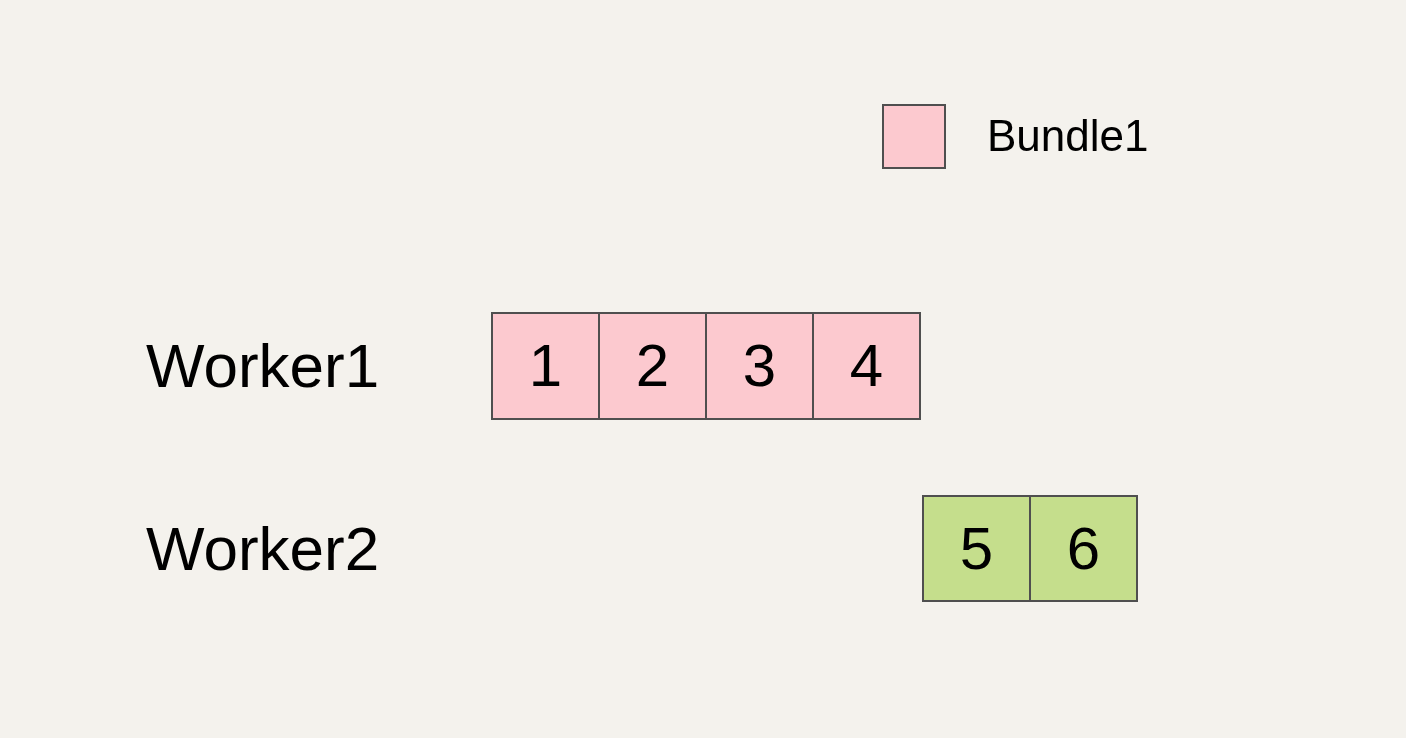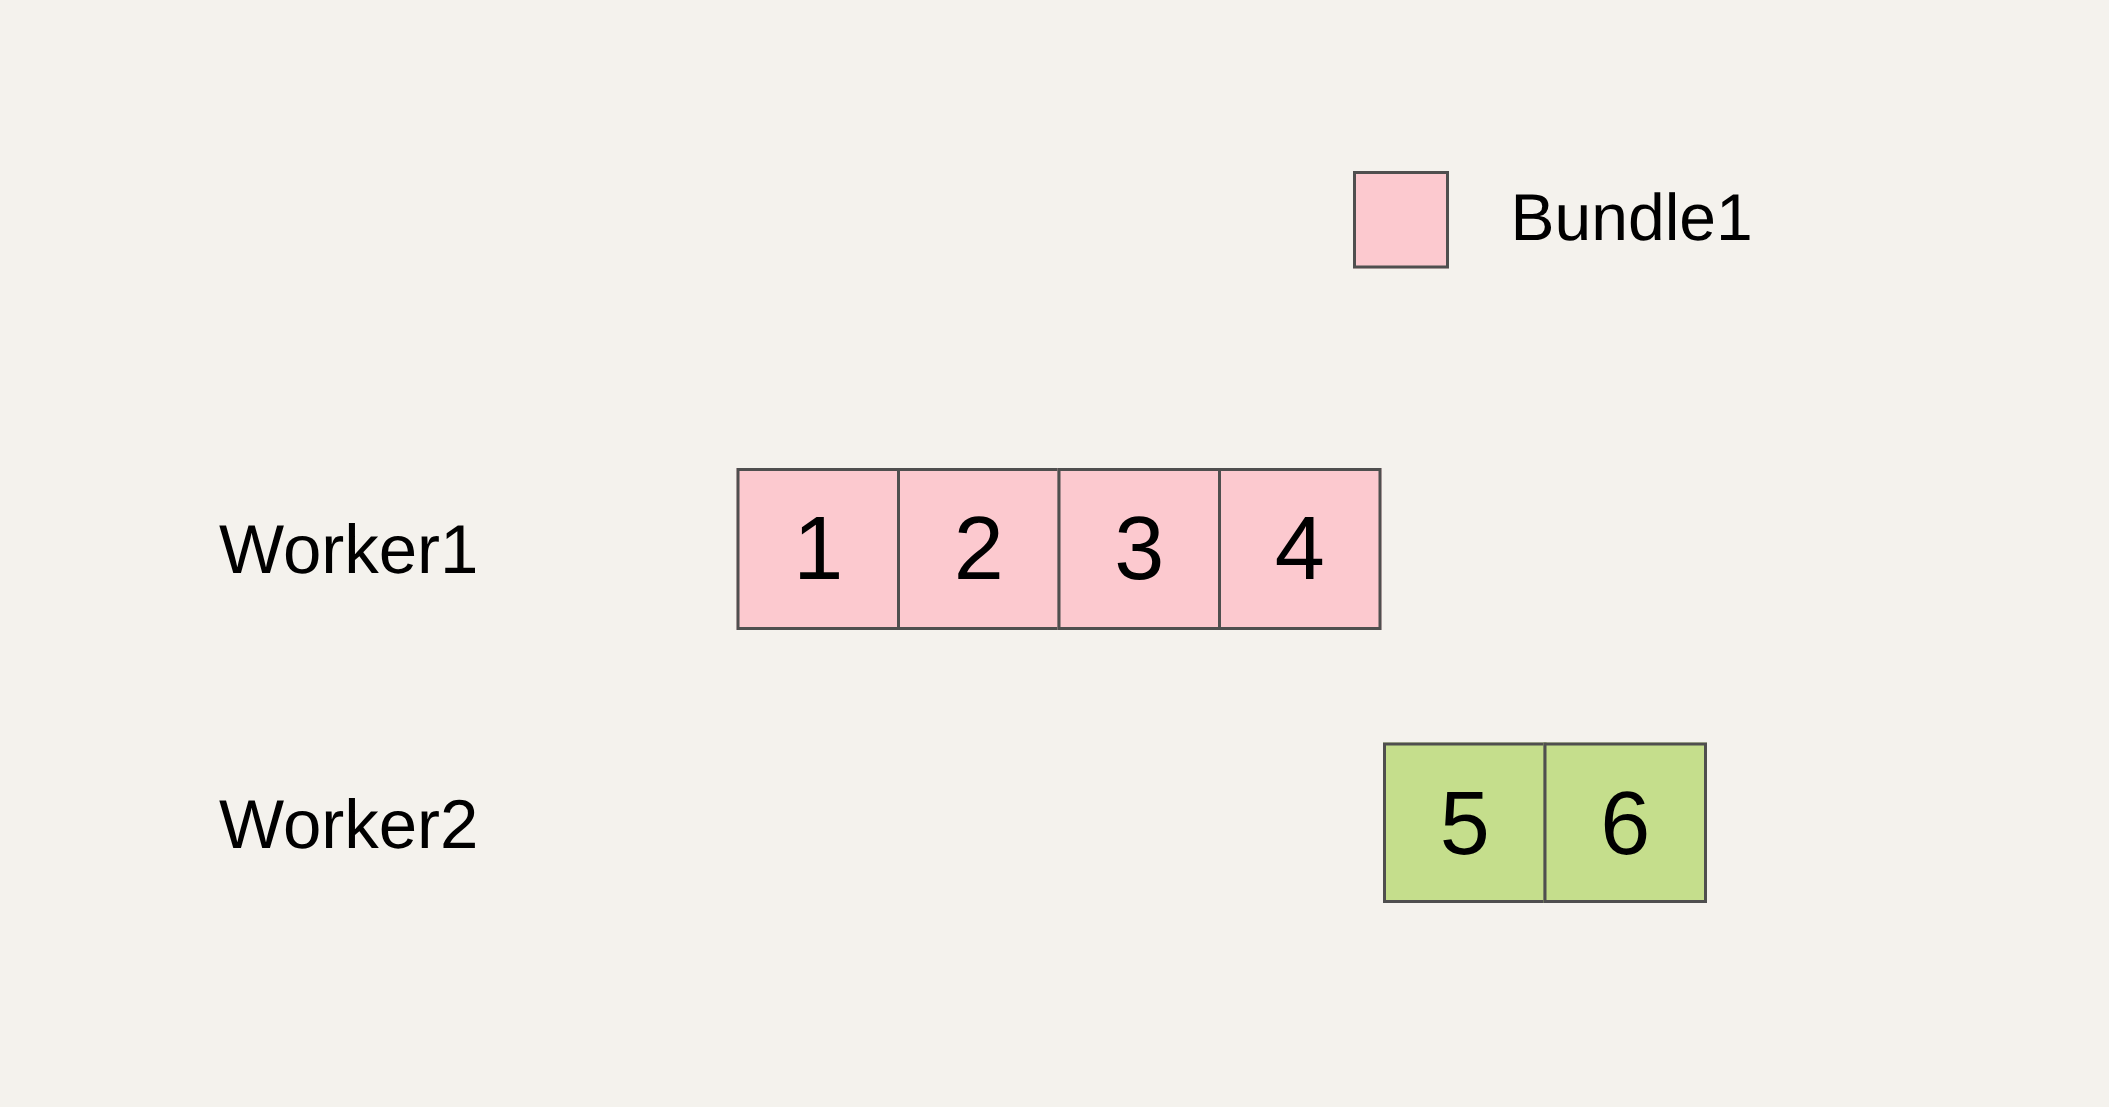--- a/index.html
+++ b/index.html
@@ -12,22 +12,21 @@
     position: relative;
     overflow: hidden;
     background: #f4f2ed;
     font-family: "Liberation Sans", "DejaVu Sans", sans-serif;
     color: #000;
   }
   
   .legend {
     position: absolute;
     left: 882px;
-    top: 114px;
-    margin-left: 20px;
+    top: 104px;
   }
   .legend-item {
     display: flex;
     align-items: center;
     margin-bottom: 11px;
   }
   .legend-swatch {
     width: 60px;
     height: 61px;
     border: 2px solid #4f4f4f;
@@ -41,21 +40,21 @@
   }
   
   .worker-row {
     position: absolute;
     display: flex;
     align-items: center;
   }
   .worker-row.row1 { left: 146px; top: 312px; height: 108px; }
   .worker-row.row2 { left: 146px; top: 495px; height: 107px; justify-content: flex-end; }
   .worker-label {
-    font-size: 46px;
+    font-size: 62px;
     line-height: 1;
     white-space: nowrap;
     flex: 0 0 auto;
   }
   .row1 .worker-label { width: 345px; }
   .row2 .worker-label { width: 776px; }
   .cells {
     display: flex;
     align-items: stretch;
     height: 100%;

